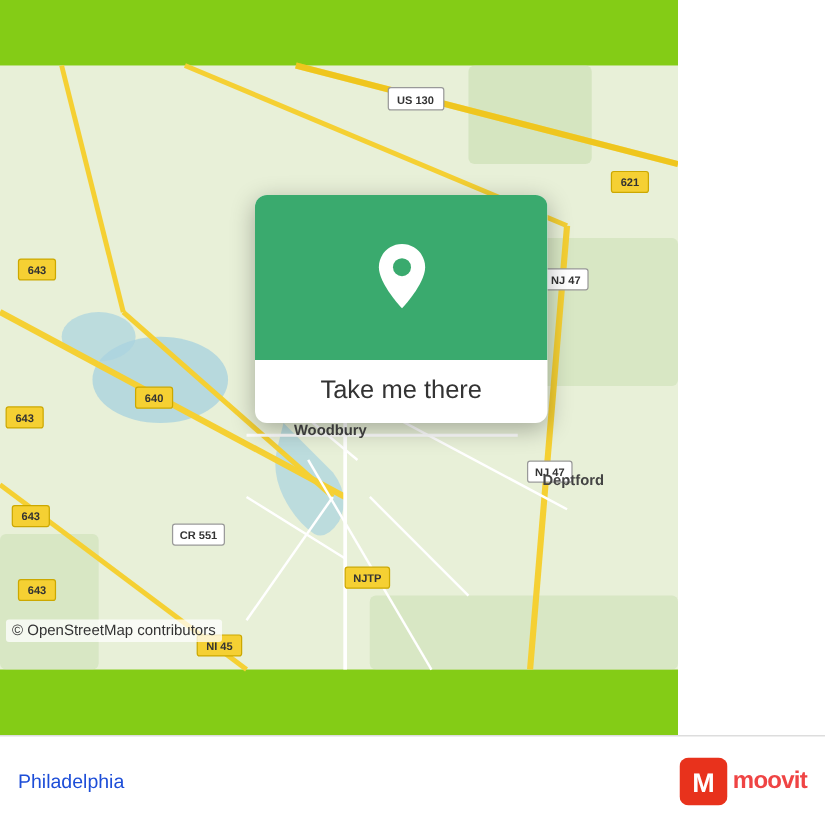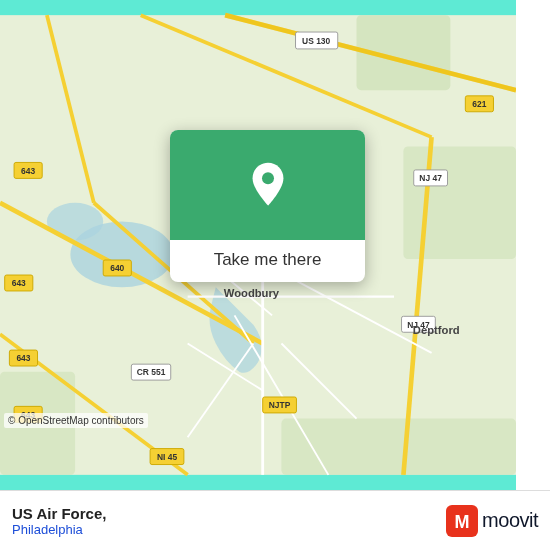--- a/index.html
+++ b/index.html
@@ -5,25 +5,25 @@
     * { margin: 0; padding: 0; box-sizing: border-box; }
     body {
       width: 550px;
       height: 550px;
       overflow: hidden;
       font-family: Arial, sans-serif;
       position: relative;
     }
 
     #map-container {
-      width: 516px;
+      width: 452px;
       height: 490px;
       position: relative;
       overflow: hidden;
-      background-color: #5eead4;
+      background-color: #84cc16;
     }
 
     
     #map-svg {
       width: 100%;
       height: 100%;
       position: absolute;
       top: 0;
       left: 0;
     }
@@ -103,23 +103,23 @@
       align-items: center;
       gap: 4px;
     }
 
     #moovit-icon {
       width: 32px;
       height: 32px;
     }
 
     #moovit-text {
-      font-size: 20px;
-      font-weight: normal;
-      color: #0f172a;
+      font-size: 16px;
+      font-weight: bold;
+      color: #ef4444;
       letter-spacing: -0.5px;
     }
 
     #osm-credit {
       position: absolute;
       bottom: 62px;
       left: 4px;
       font-size: 10px;
       color: #333;
       background: rgba(255,255,255,0.75);
@@ -219,21 +219,20 @@
       </svg>
     </div>
     <div id="popup-text-area">
       <button id="take-me-there-btn">Take me there</button>
     </div>
   </div>
 </div>
 
 <div id="bottom-bar">
   <div id="location-info">
-    <span id="location-name">US Air Force,</span>
     <span id="location-city">Philadelphia</span>
   </div>
   <div id="moovit-logo">
 
     <svg id="moovit-icon" viewBox="0 0 32 32" xmlns="http://www.w3.org/2000/svg">
       <rect width="32" height="32" rx="6" fill="#e8321c"></rect>
       <text x="16" y="23" text-anchor="middle" font-size="18" font-weight="bold" fill="white" font-family="Arial">M</text>
     </svg>
     <span id="moovit-text">moovit</span>
   </div>

